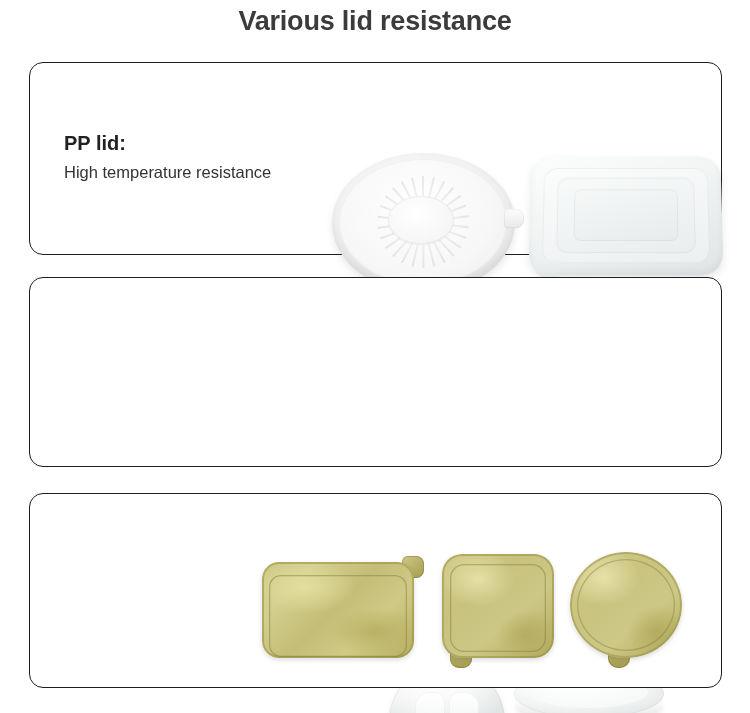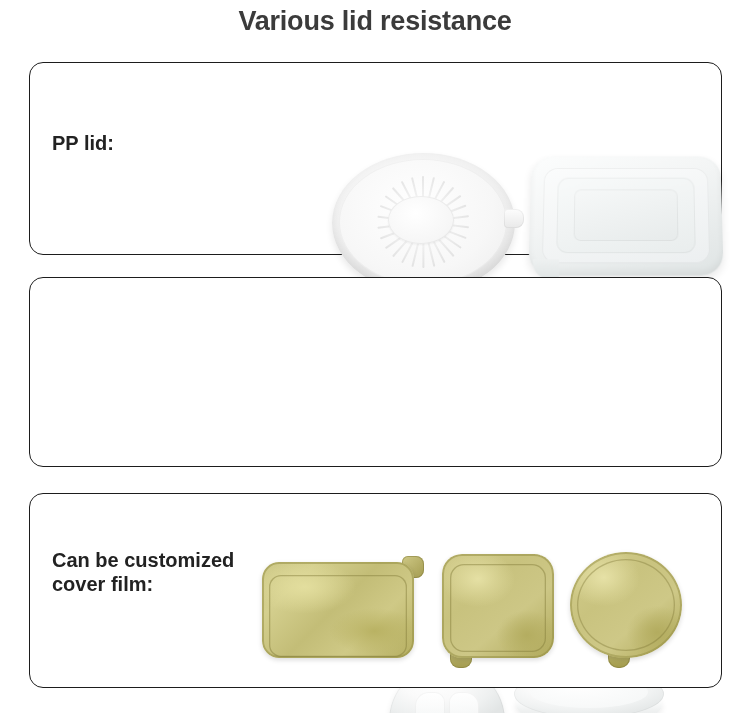--- a/index.html
+++ b/index.html
@@ -56,21 +56,21 @@
     line-height: 24px;
     white-space: pre-line;
   }
   .panel-sub {
     font-size: 16.5px;
     font-weight: normal;
     color: #333333;
     line-height: 26px;
     white-space: pre-line;
   }
-  #panel-1 .panel-text { top: 68px; }
+  #panel-1 .panel-text { top: 68px; margin-left: 12px; }
   #panel-1 .panel-sub  { margin-top: 4px; }
   #panel-2 .panel-text { top: 56px; }
   #panel-2 .panel-sub  { margin-top: 5px; }
   #panel-3 .panel-text { top: 54px; }
   #panel-3 .panel-sub  { margin-top: 12px; padding-left: 5px; }
 
   
   .art {
     position: absolute;
     pointer-events: none;
@@ -342,20 +342,21 @@
 </style>
 </head>
 <body>
 
 <div id="page-title">Various lid resistance</div>
 
 <section class="panel" id="panel-1">
 
   <div class="panel-text">
     <div class="panel-heading">PP lid:</div>
+    <div class="panel-sub">High temperature resistance</div>
   </div>
 
   <div class="art" id="pp-round-lid">
     <div class="rlid-body"></div>
     <div class="rlid-rim"></div>
     <div class="rlid-ribs" id="rlid-ribs">
         <i style="transform: rotate(0deg) translateY(-46px) scaleY(0.78);"></i>
         <i style="transform: rotate(13.8462deg) translateY(-46px) scaleY(0.78);"></i>
         <i style="transform: rotate(27.6923deg) translateY(-46px) scaleY(0.78);"></i>
         <i style="transform: rotate(41.5385deg) translateY(-46px) scaleY(0.78);"></i>
@@ -425,22 +426,20 @@
     <div class="oval-skirt"></div>
     <div class="oval-top"></div>
     <div class="oval-inner"></div>
   </div>
 
 </section>
 
 <section class="panel" id="panel-3">
 
   <div class="panel-text">
-    <div class="panel-heading">Can be customized
-cover film:</div>
   </div>
 
 </section>
 
 <div class="gold-rect">
   <div class="tab"></div>
   <div class="foil">
     <div class="foil-inner"></div>
   </div>
 </div>

